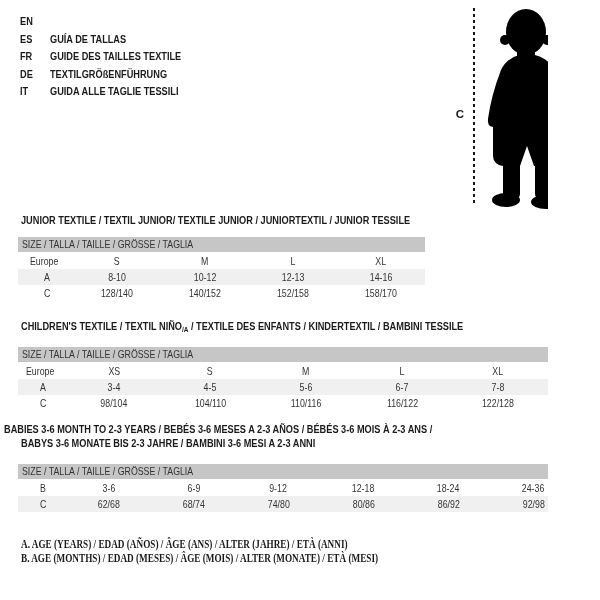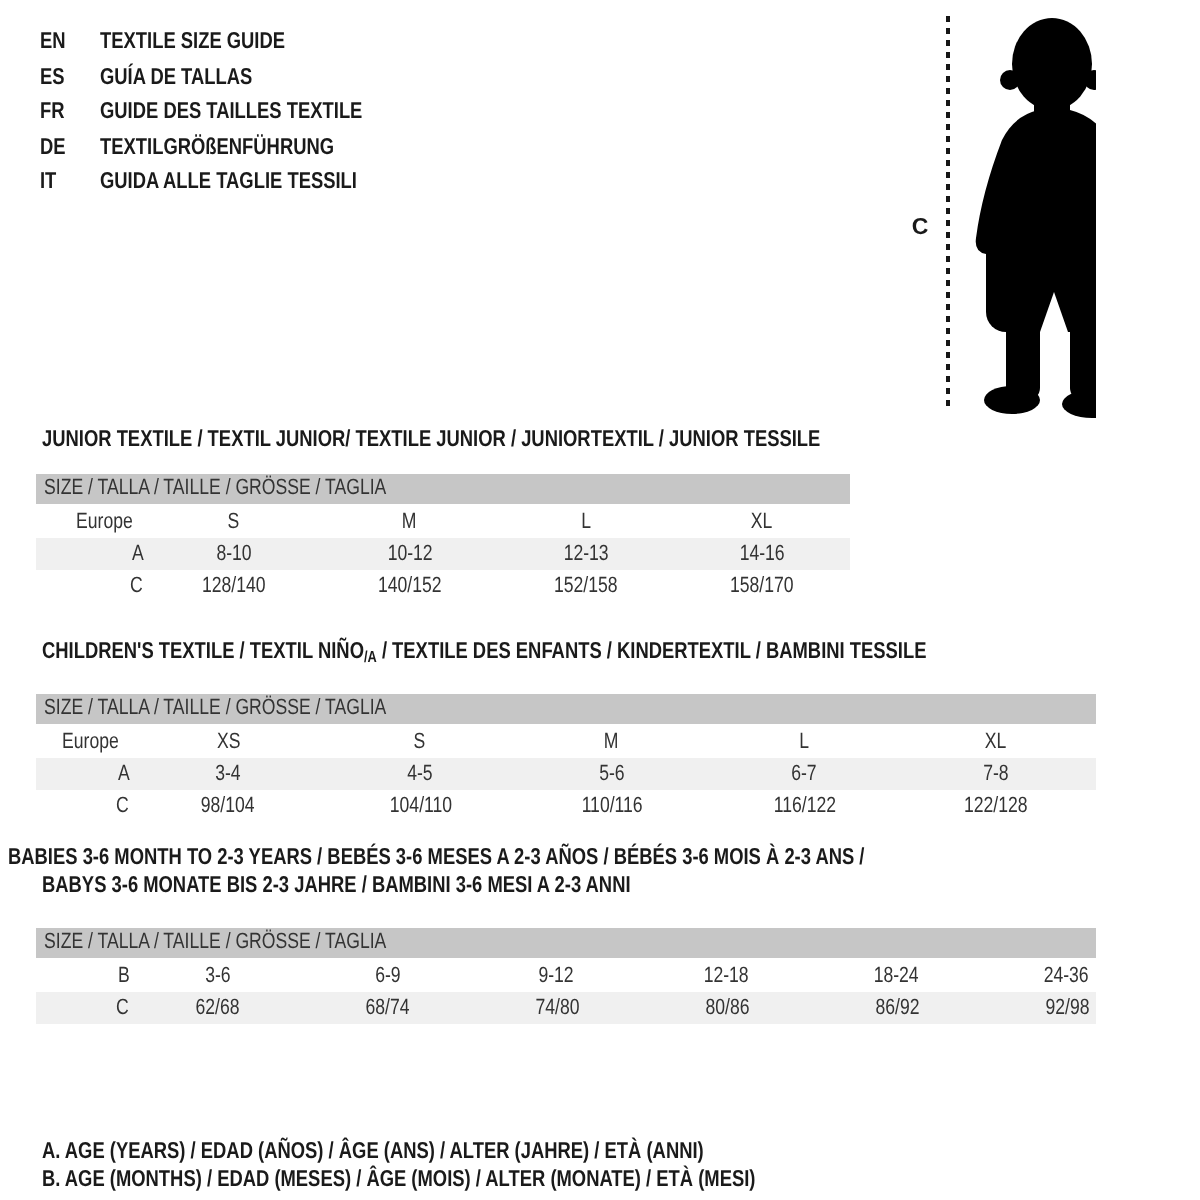--- a/index.html
+++ b/index.html
@@ -20,44 +20,43 @@
   
   .dots{position:absolute;left:473px;top:8px;width:2px;height:198px;
     background:repeating-linear-gradient(to bottom,#161616 0 3px,transparent 3px 6px);}
   .clabel{position:absolute;left:452px;top:108px;width:16px;text-align:center;
     font-weight:bold;font-size:11.5px;color:var(--title,#1a1a1a);}
   .baby{position:absolute;left:479px;top:4px;}
 
   
   .h{position:absolute;font-weight:bold;font-size:11.5px;line-height:13px;
     color:var(--title,#1a1a1a);white-space:nowrap;}
-  .legend{position:absolute;left:21px;top:570px;}
+  .legend{position:absolute;left:21px;top:538px;font-family:Liberation Serif, serif;}
   .legend-row{height:13.6px;line-height:13.6px;font-weight:bold;font-size:11.5px;
     color:var(--title,#1a1a1a);white-space:nowrap;}
   .subsc{font-size:8px;vertical-align:-2px;}
 
   
   .stable{position:absolute;}
   .band{height:15px;line-height:15px;background:var(--band,#c6c6c6);
     padding-left:4px;margin-bottom:1px;font-size:11px;color:#333;white-space:nowrap;}
   .trow{display:grid;height:16px;line-height:16px;font-size:11px;color:#333;}
   .trow.shade{background:var(--alt,#f0f0f0);}
   .cell{overflow:visible;white-space:nowrap;}
-  .cell.lab{padding-left:4px;text-align:right;}
+  .cell.lab{padding-left:4px;text-align:center;}
   .cell.val{text-align:center;}
 </style>
 </head>
 <body>
 
 <div class="canvas" style="--bg: #ffffff; --band: #c6c6c6; --alt: #f0f0f0; --title: #1a1a1a;">
 
   <div class="lang">
     <div class="lang-row">
       <span><span class="cond l">EN</span></span>
-      <span><span class="cond l">TEXTILE SIZE GUIDE</span></span>
     </div>
     <div class="lang-row">
       <span><span class="cond l">ES</span></span>
       <span><span class="cond l">GUÍA DE TALLAS</span></span>
     </div>
     <div class="lang-row">
       <span><span class="cond l">FR</span></span>
       <span><span class="cond l">GUIDE DES TAILLES TEXTILE</span></span>
     </div>
     <div class="lang-row">

